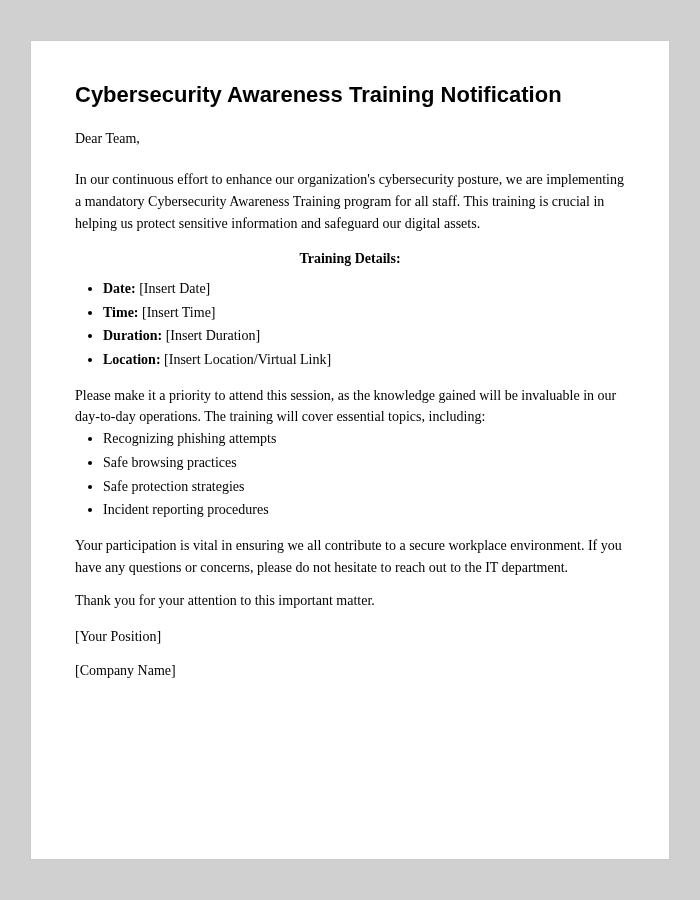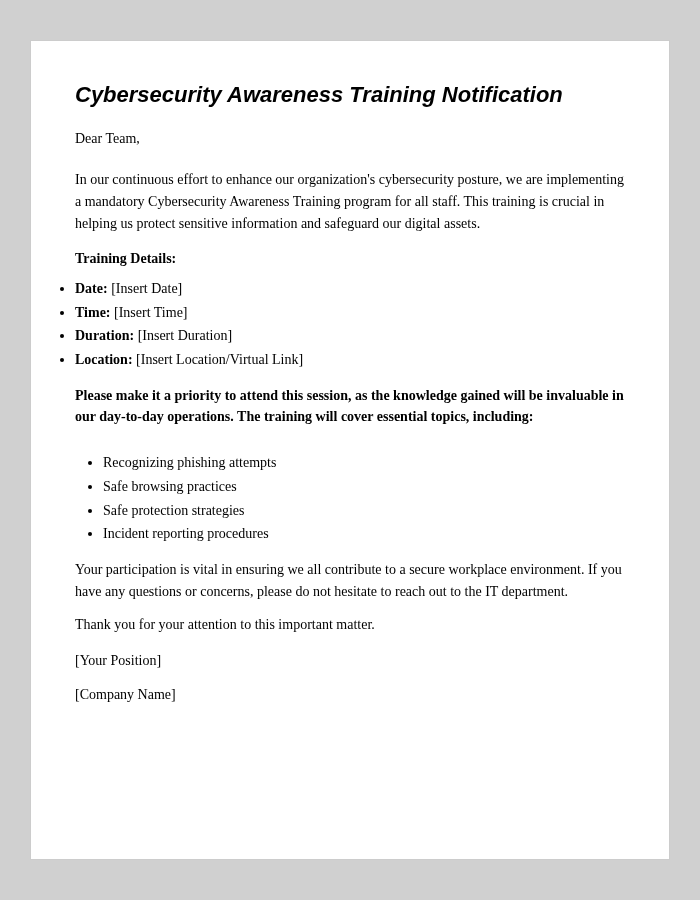--- a/index.html
+++ b/index.html
@@ -28,52 +28,52 @@
       padding: 40px 44px 44px 44px;
       line-height: 1.55;
     }
 
     .doc-title {
       font-size: 22px;
       font-weight: bold;
       margin-bottom: 18px;
       line-height: 1.3;
       font-family: Arial, Helvetica, sans-serif;
-      font-style: italic;
     }
 
     .salutation {
       margin-bottom: 20px;
     }
 
     .intro-paragraph {
       margin-bottom: 14px;
     }
 
     .training-details-heading {
       font-weight: bold;
       margin-bottom: 8px;
+      text-align: center;
     }
 
     .details-list {
       list-style: disc;
+      margin-left: 28px;
       margin-bottom: 14px;
     }
 
     .details-list li {
       margin-bottom: 2px;
     }
 
     .details-list li .label {
       font-weight: bold;
     }
 
     .topics-intro {
-      margin-bottom: 24px;
-      font-weight: bold;
+      margin-bottom: 0;
     }
 
     .topics-list {
       list-style: disc;
       margin-left: 28px;
       margin-bottom: 14px;
     }
 
     .topics-list li {
       margin-bottom: 2px;

